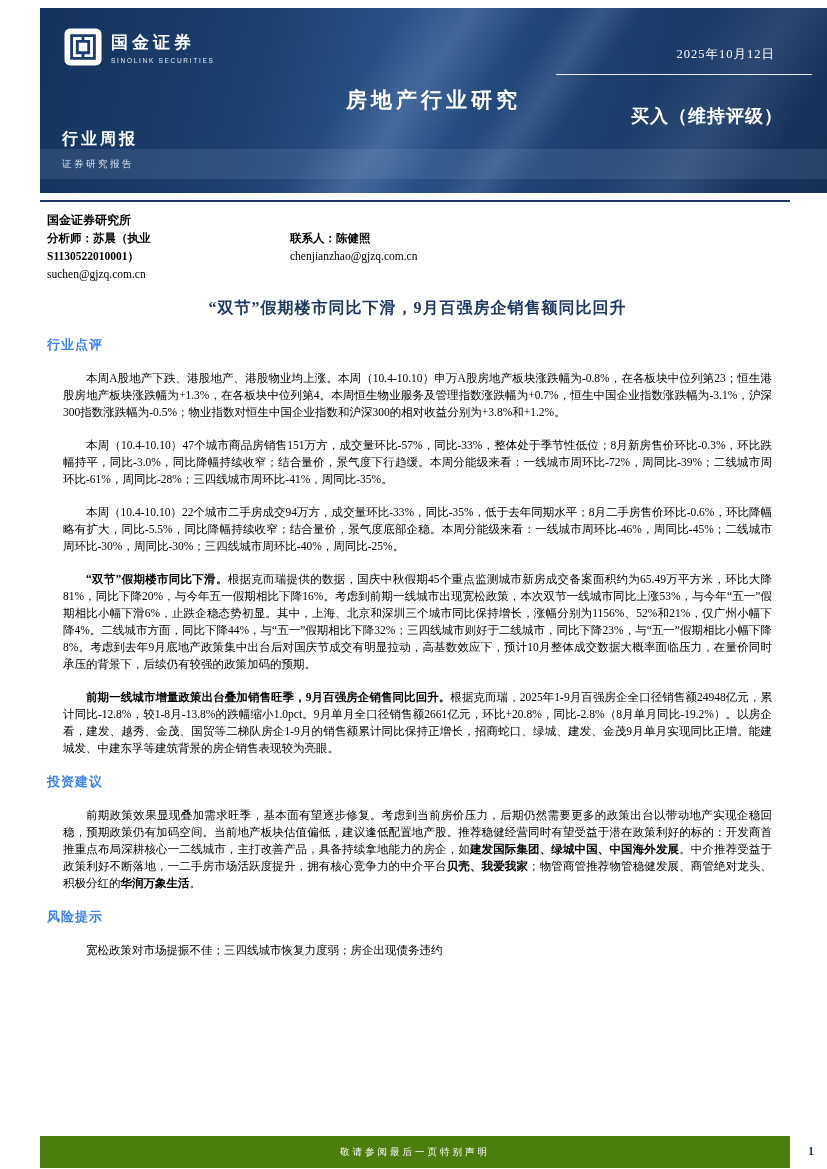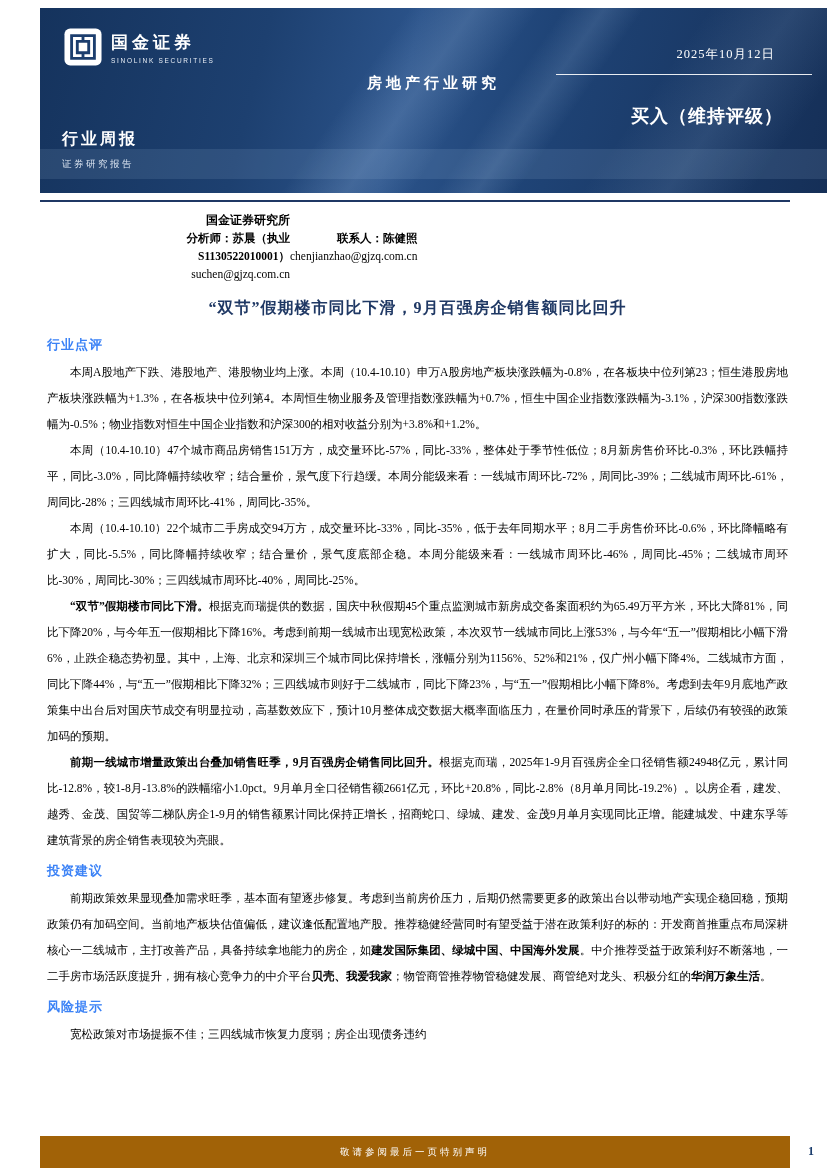--- a/index.html
+++ b/index.html
@@ -22,43 +22,43 @@
   .streak.s1 { left:300px; width:130px; }
   .streak.s2 { left:455px; width:80px; opacity:.8; }
   .streak.s3 { left:600px; width:170px; opacity:.65; }
   .logo-row { position:absolute; left:24px; top:20px; display:flex; align-items:center; gap:9px; }
   .logo-mark { width:38px; height:38px; display:block; }
   .logo-text { display:block; }
   .logo-cn { display:block; font-family:"Liberation Sans","DejaVu Sans",sans-serif; font-size:17px; font-weight:bold; letter-spacing:4px; }
   .logo-en { display:block; font-family:"Liberation Sans","DejaVu Sans",sans-serif; font-size:6.5px; letter-spacing:1.7px; margin-top:3px; color:#e8eef6; }
   .m-date { position:absolute; top:38px; right:52px; font-size:12.5px; letter-spacing:1px; }
   .date-rule { position:absolute; top:66px; right:15px; width:256px; height:1px; background:rgba(255,255,255,0.9); }
-  .m-title { position:absolute; top:66px; left:0; right:0; text-align:center; font-size:15px; font-weight:bold; letter-spacing:4px; }
+  .m-title { position:absolute; top:78px; left:0; right:0; text-align:center; font-size:21px; font-weight:bold; letter-spacing:4px; }
   .m-rating { position:absolute; top:96px; right:44px; font-size:18px; font-weight:bold; letter-spacing:1px; }
   .m-category { position:absolute; left:22px; top:121px; font-size:16px; font-weight:bold; letter-spacing:3px; }
   .m-doctype { position:absolute; left:22px; top:150px; font-size:9.5px; letter-spacing:2.5px; color:#dde6f2;text-align:right; }
   
   .top-rule { position:absolute; top:200px; left:40px; width:750px; height:2px; background:#1f3864; }
   
-  .contact { position:absolute; top:211px; left:47px; width:741px; display:flex; font-size:11.5px; line-height:18px;text-align:right; }
+  .contact { position:absolute; top:211px; left:47px; width:741px; display:flex; font-size:11.5px; line-height:18px; }
   .contact .col-left { width:243px; }
   .contact .col-right { padding-top:18px; }
   .institute { font-weight:bold; font-size:12px; }
   .person-row { font-weight:bold; }
   .email-row { font-weight:normal; }
   
   .content { position:absolute; top:298px; left:47px; width:741px; }
   .report-title { text-align:center; font-size:16px; font-weight:bold; color:#1f3864; letter-spacing:1px; margin-bottom:17px; }
   .sec-heading { font-size:13px; font-weight:bold; color:#3b82f6; margin:9px 0 5px; letter-spacing:1px; }
-  .sec-body p.body-p { font-size:11.5px; line-height:26px; text-align:justify; text-indent:2em; margin:0; }
+  .sec-body p.body-p { font-size:11.5px; line-height:17px; text-align:justify; text-indent:2em; margin:16px; }
   .sec-body p.body-p b { font-weight:bold; }
   
   .footer-bar {
     position:absolute; left:40px; bottom:1px; width:750px; height:32px;
-    background:#a16207; color:#fff; font-size:9.5px; letter-spacing:3px;
+    background:#4d7c0f; color:#fff; font-size:9.5px; letter-spacing:3px;
     display:flex; align-items:center; justify-content:center;
   }
   .page-num { position:absolute; right:13px; bottom:10px; font-size:12px; font-weight:bold; color:#1c3e6e; }
 </style>
 </head>
 <body>
 
 <div class="page">
 
   <header class="masthead">

